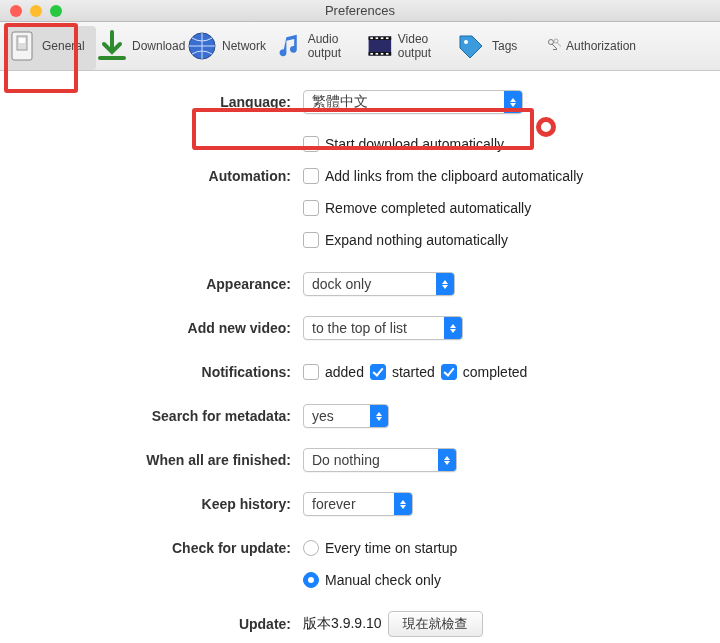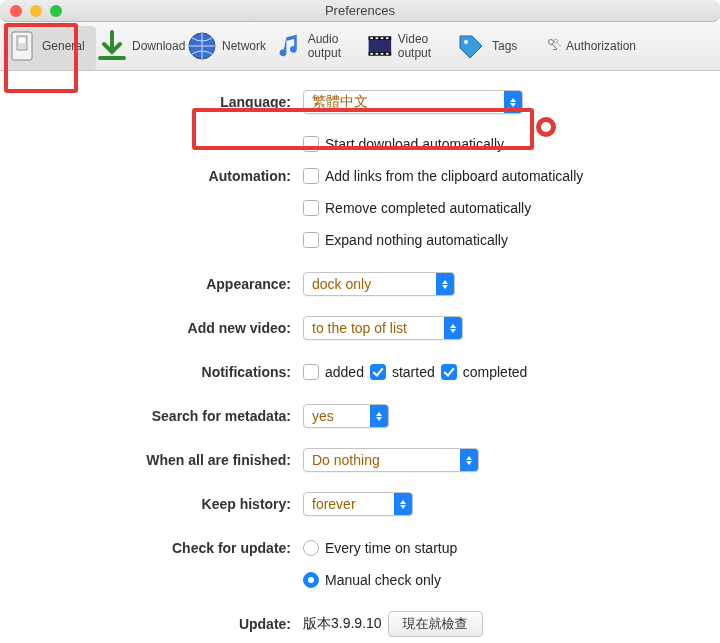--- a/index.html
+++ b/index.html
@@ -11,21 +11,20 @@
       height: 643px;
       overflow: hidden;
     }
     .titlebar {
       height: 22px;
       background: linear-gradient(#ededed, #dcdcdc);
       border-bottom: 1px solid #bbb;
       display: flex;
       align-items: center;
       position: relative;
-      border-radius: 7px;
     }
     .traffic { display: flex; gap: 8px; padding-left: 10px; }
     .dot { width: 12px; height: 12px; border-radius: 50%; }
     .dot.red { background: #ff5f57; }
     .dot.yellow { background: #febc2e; }
     .dot.green { background: #28c840; }
     .title { position: absolute; left: 0; right: 0; text-align: center; font-size: 13px; color: #444; }
     .toolbar {
       display: flex;
       padding: 4px 6px 0 6px;
@@ -91,21 +90,21 @@
     .section-gap { height: 12px; }
     .select {
       display: inline-flex;
       align-items: center;
       background: #fff;
       border: 1px solid #c4c4c4;
       border-radius: 4px;
       height: 24px;
       box-shadow: 0 1px 1px rgba(0,0,0,0.05);
     }
-    .select .text { padding: 0 10px 0 8px; font-size: 14px; color: #a16207; }
+    .select .text { padding: 0 10px 0 8px; font-size: 14px; color: #404040; }
     .select .arr {
       width: 18px; height: 22px;
       background: #1a82ff;
       border-radius: 0 3px 3px 0;
       display: flex; flex-direction: column; justify-content: center; align-items: center;
       gap: 1px;
     }
     .select .arr::before, .select .arr::after { content: ""; width: 0; height: 0; border-left: 3px solid transparent; border-right: 3px solid transparent; }
     .select .arr::before { border-bottom: 4px solid #fff; }
     .select .arr::after { border-top: 4px solid #fff; }
@@ -321,21 +320,21 @@
         <span class="arr"></span>
       </div>
     </div>
   </div>
 
   <div class="section-gap"></div>
 
   <div class="row">
     <div class="label">When all are finished:</div>
     <div class="field">
-      <div class="select" style="width:176px">
+      <div class="select" style="width:154px">
         <span class="text" style="flex:1">Do nothing</span>
         <span class="arr"></span>
       </div>
     </div>
   </div>
 
   <div class="section-gap"></div>
 
   <div class="row">
     <div class="label">Keep history:</div>

